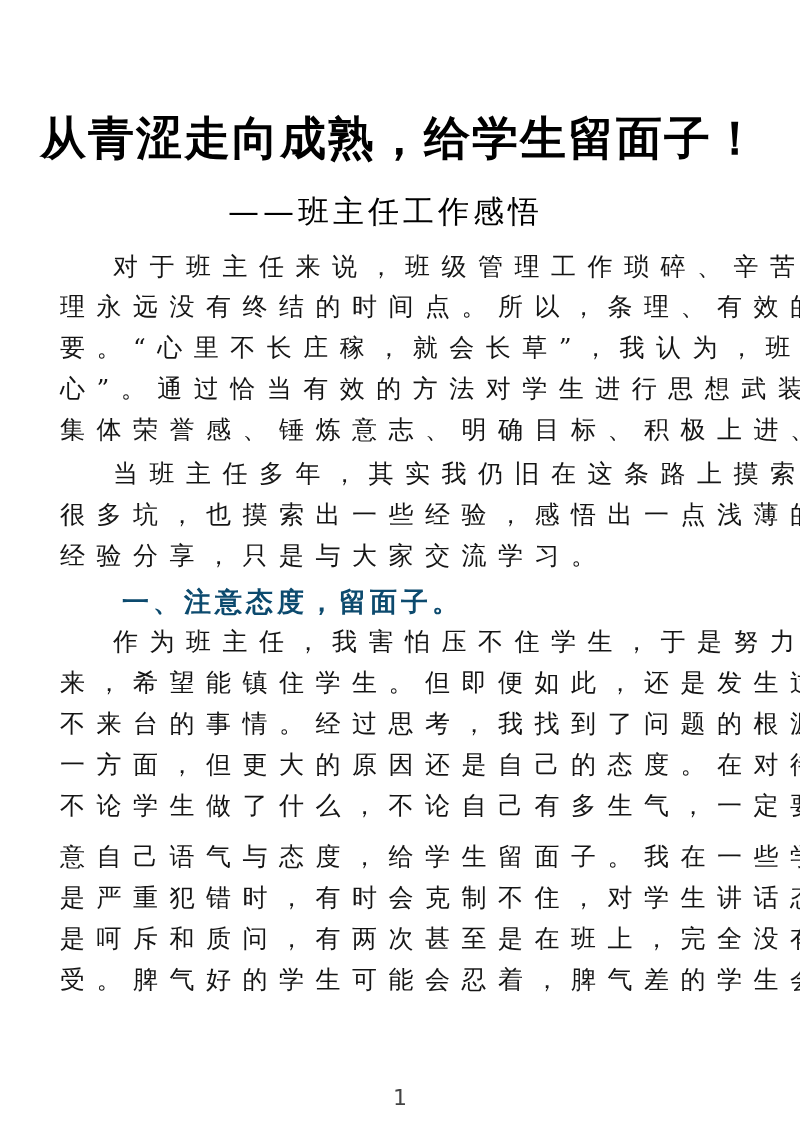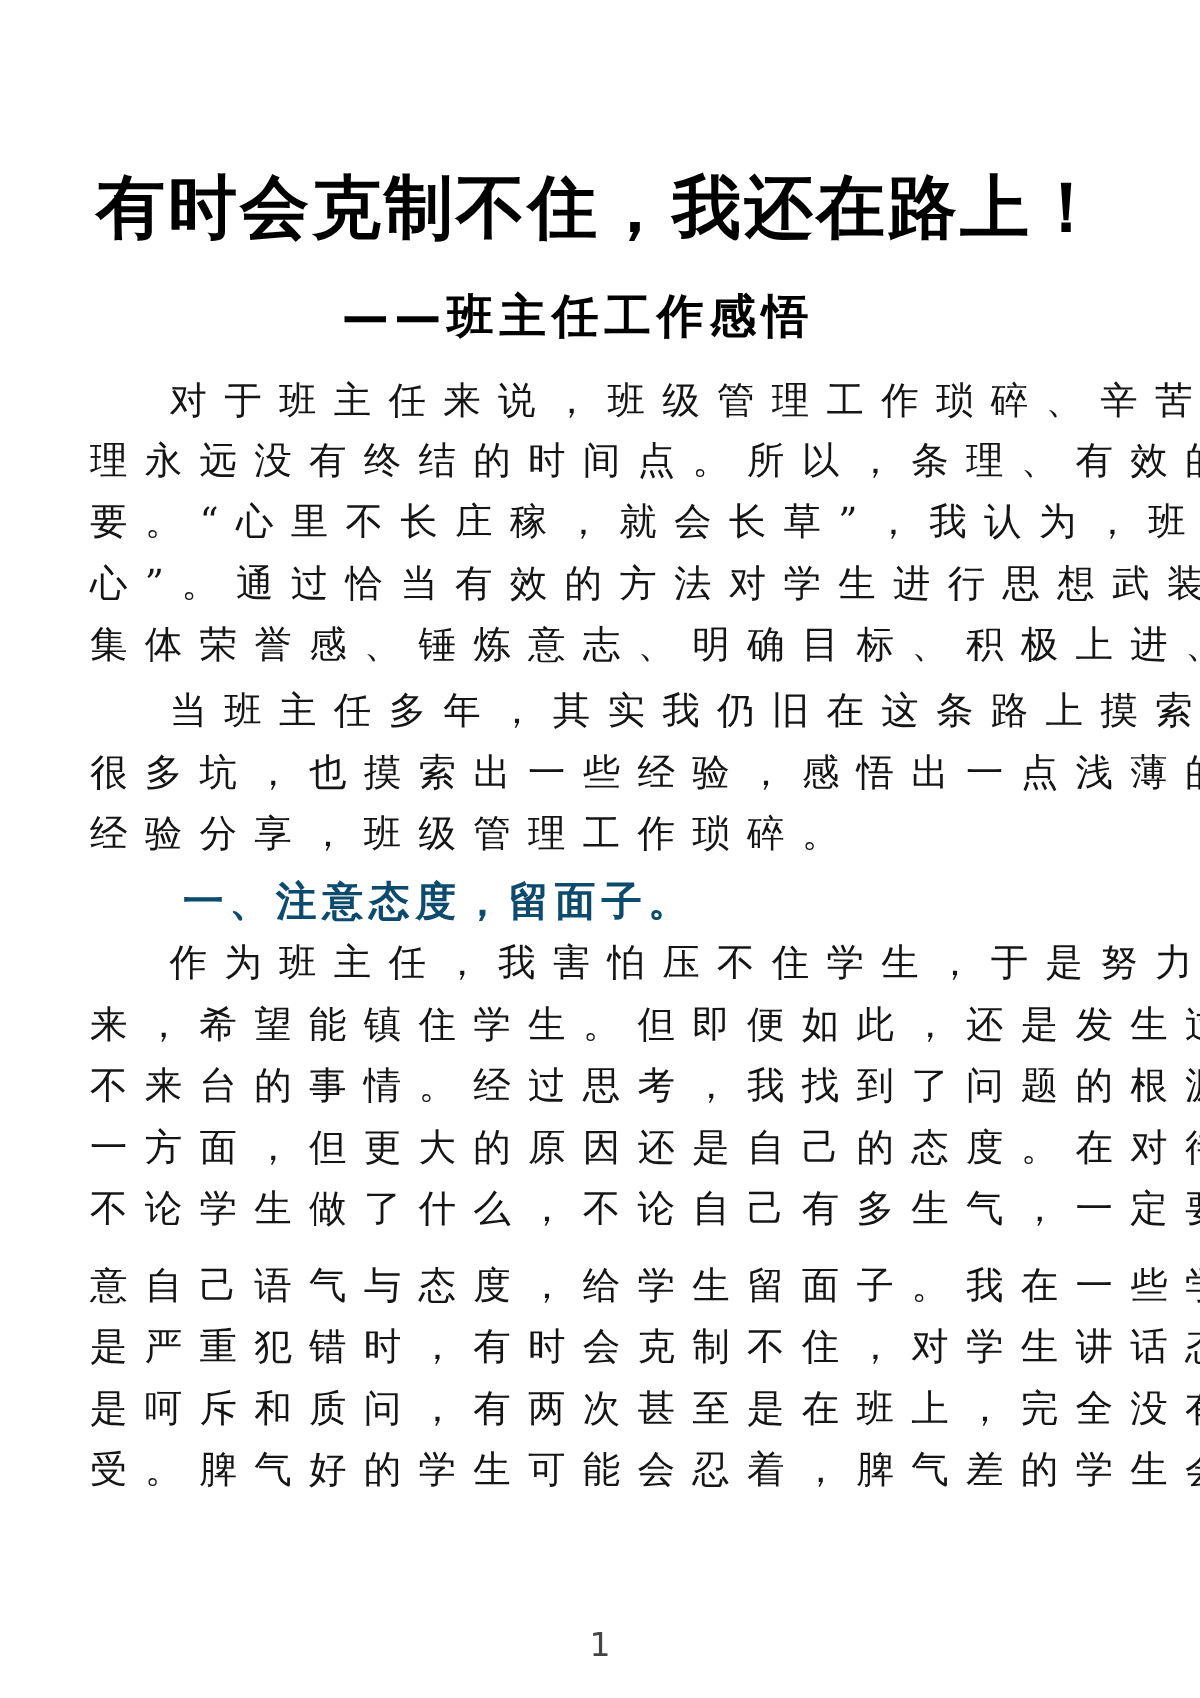--- a/index.html
+++ b/index.html
@@ -2,48 +2,48 @@
 <html><head>
 <meta charset="utf-8">
 <style>
   html, body { margin:0; padding:0; background:#ffffff; }
   body { width:800px; height:1132px; position:relative; overflow:hidden;
          font-family:"DejaVu Serif","Liberation Serif",serif; color:#111; }
   .title { position:absolute; left:0; width:800px; top:108px; text-align:center;
            font-family:"DejaVu Sans","Liberation Sans",sans-serif; font-weight:bold;
            font-size:46px; letter-spacing:2px; line-height:60px; white-space:nowrap; color:#000; }
   .subtitle { position:absolute; left:228px; top:188px; font-family:"DejaVu Sans","Liberation Sans",sans-serif;
-           font-weight:bold; font-size:31px; letter-spacing:4px; line-height:46px; white-space:nowrap; color:#000; }
+           font-weight:normal; font-size:31px; letter-spacing:4px; line-height:46px; white-space:nowrap; color:#000; }
   .line { position:absolute; left:60px; width:680px; font-size:25px; line-height:34px;
           white-space:nowrap; letter-spacing:11.5px; color:#151515; }
   .line.indent { left:113px; }
   .heading { position:absolute; left:122px; top:583px; font-family:"DejaVu Sans","Liberation Sans",sans-serif;
           font-weight:bold; font-size:27px; letter-spacing:4px; line-height:38px; white-space:nowrap; color:#0c4a6e; }
   .pagenum { position:absolute; left:0; width:800px; top:1085px; text-align:center;
           font-family:"DejaVu Sans","Liberation Sans",sans-serif; font-size:22px; color:#444; }
 </style>
 </head>
 <body>
 
 <div>
-  <div class="title">有时会克制不住，我还在路上！</div>
+  <div class="title">从青涩走向成熟，给学生留面子！</div>
   <div class="subtitle">——班主任工作感悟</div>
 
   <div>
     <div class="line indent" style="top:250px">对于班主任来说，班级管理工作琐碎、辛苦，而且班级管</div>
     <div class="line" style="top:290px">理永远没有终结的时间点。所以，条理、有效的班级管理很重</div>
     <div class="line" style="top:331px">要。“心里不长庄稼，就会长草”，我认为，班级管理重在 “管</div>
     <div class="line" style="top:372px">心”。通过恰当有效的方法对学生进行思想武装，进而培养学生</div>
     <div class="line" style="top:413px">集体荣誉感、锤炼意志、明确目标、积极上进、激发潜力。</div>
   </div>
 
   <div>
     <div class="line indent" style="top:457px">当班主任多年，其实我仍旧在这条路上摸索前进，我踩过</div>
     <div class="line" style="top:498px">很多坑，也摸索出一些经验，感悟出一点浅薄的心得，谈不上</div>
-    <div class="line" style="top:539px">经验分享，班级管理工作琐碎。</div>
+    <div class="line" style="top:539px">经验分享，只是与大家交流学习。</div>
   </div>
 
   <div class="heading">一、注意态度，留面子。</div>
 
   <div>
     <div class="line indent" style="top:625px">作为班主任，我害怕压不住学生，于是努力让自己严格起</div>
     <div class="line" style="top:666px">来，希望能镇住学生。但即便如此，还是发生过被学生顶撞下</div>
     <div class="line" style="top:707px">不来台的事情。经过思考，我找到了问题的根源。学生冲动是</div>
     <div class="line" style="top:748px">一方面，但更大的原因还是自己的态度。在对待单个学生时，</div>
     <div class="line" style="top:789px">不论学生做了什么，不论自己有多生气，一定要控制脾气，注</div>

